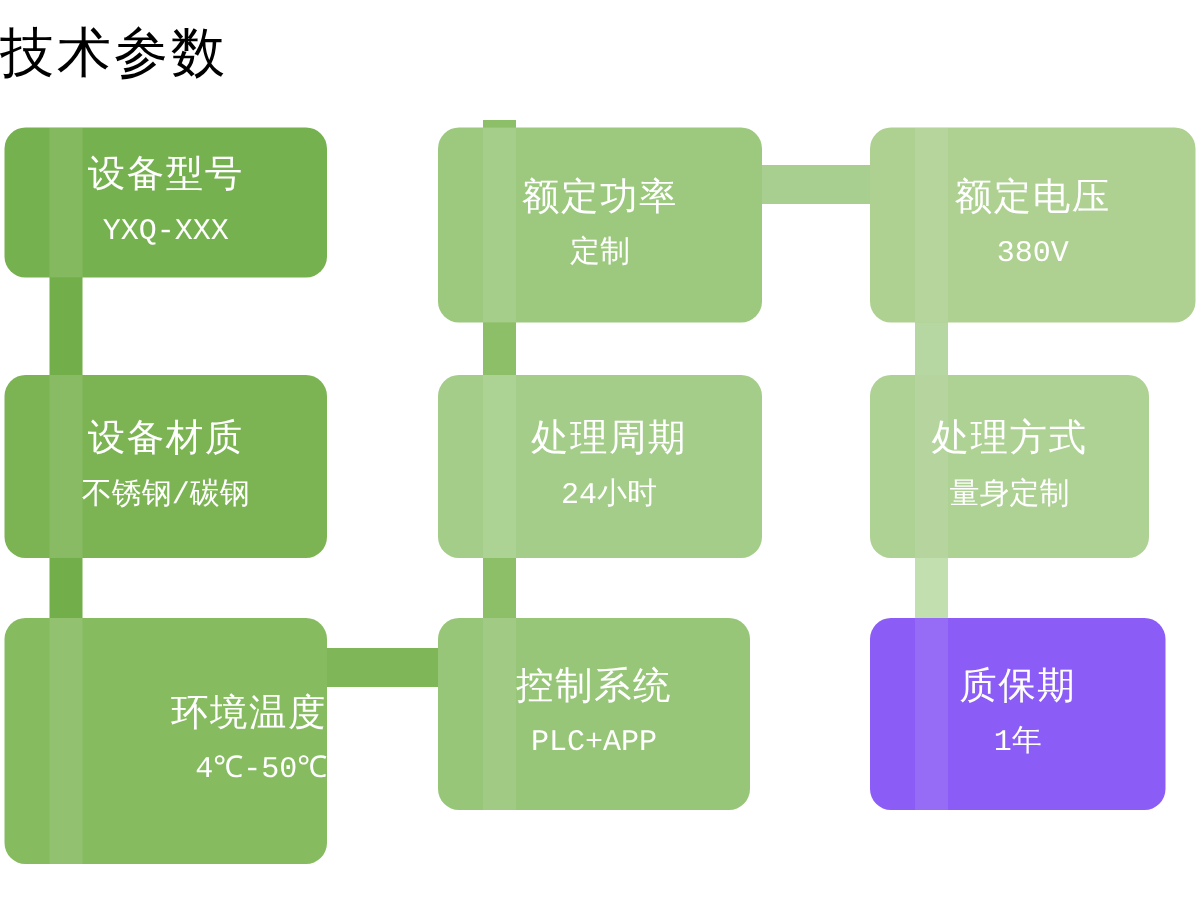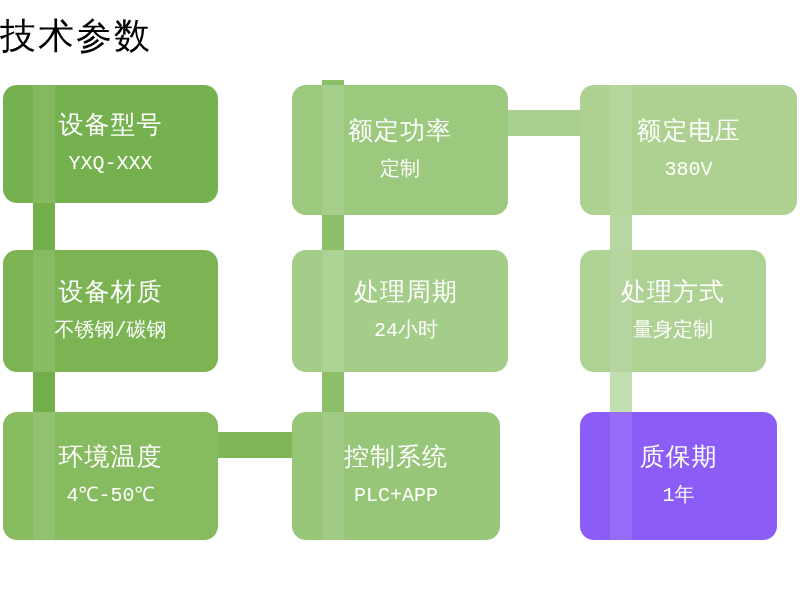--- a/index.html
+++ b/index.html
@@ -90,21 +90,21 @@
   <div class="connector v" style="left:322px; top:330px; height:120px; background:#8cbf68;"></div>
 
   <div class="connector v" style="left:610px; top:170px; height:120px; background:#b6d7a1;"></div>
 
   <div class="connector v" style="left:610px; top:330px; height:120px; background:#c2dfb0;"></div>
 
   <div class="connector h" style="left:470px; top:110px; width:150px; background:#a9cf90;"></div>
 
   <div class="connector h" style="left:180px; top:432px; width:160px; background:#7fb658;"></div>
 
-  <div class="card" style="left:3px; top:85px; width:215px; height:118px; background:#76b14f;">
+  <div class="card" style="left:3px; top:85px; width:215px; height:100px; background:#76b14f;">
     <div class="c-accent"></div>
     <div class="c-title">设备型号</div>
     <div class="c-value">YXQ-XXX</div>
   </div>
 
   <div class="card" style="left:292px; top:85px; width:216px; height:130px; background:#9cc97e;">
     <div class="c-accent"></div>
     <div class="c-title">额定功率</div>
     <div class="c-value">定制</div>
   </div>
@@ -126,21 +126,21 @@
     <div class="c-title">处理周期</div>
     <div class="c-value">24小时</div>
   </div>
 
   <div class="card" style="left:580px; top:250px; width:186px; height:122px; background:#aed194;">
     <div class="c-accent"></div>
     <div class="c-title">处理方式</div>
     <div class="c-value">量身定制</div>
   </div>
 
-  <div class="card" style="left:3px; top:412px; width:215px; height:128px; background:#86bb60;">
+  <div class="card" style="left:3px; top:412px; width:215px; height:164px; background:#86bb60;align-items:flex-end;">
     <div class="c-accent"></div>
     <div class="c-title">环境温度</div>
     <div class="c-value">4℃-50℃</div>
   </div>
 
   <div class="card" style="left:292px; top:412px; width:208px; height:128px; background:#97c678;">
     <div class="c-accent"></div>
     <div class="c-title">控制系统</div>
     <div class="c-value">PLC+APP</div>
   </div>

